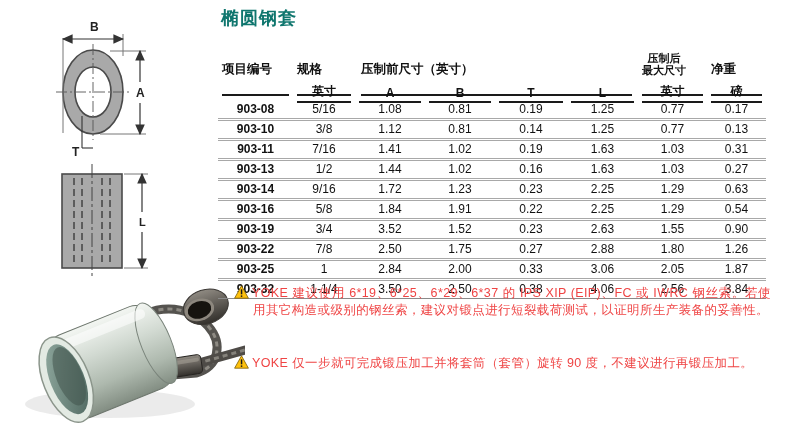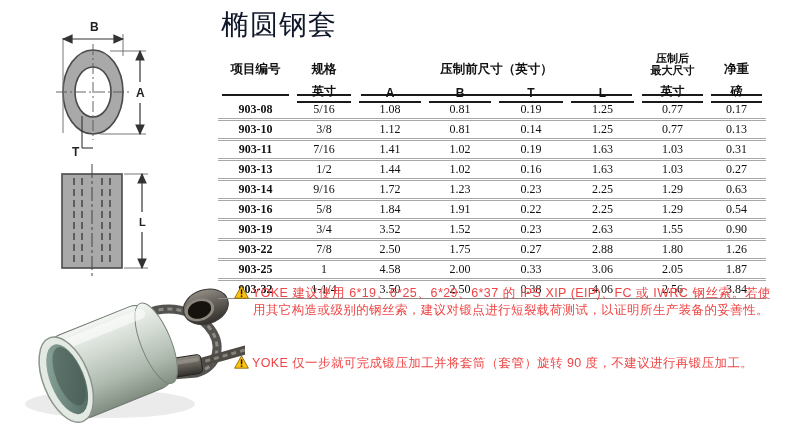--- a/index.html
+++ b/index.html
@@ -3,45 +3,45 @@
 <meta charset="utf-8">
 <style>
   html,body{margin:0;padding:0;}
   body{
     width:810px;height:430px;position:relative;overflow:hidden;
     background:#ffffff;color:#1a1a1a;
     font-family:"Liberation Sans","DejaVu Sans",sans-serif;
   }
   .page-title{
     position:absolute;left:221px;top:6px;
-    font-size:28px;font-weight:normal;color:#0f172a;letter-spacing:1px;
+    font-size:18px;font-weight:bold;color:#0f766e;letter-spacing:1px;
   }
   
   .drawing-oval{position:absolute;left:30px;top:16px;}
   .drawing-side{position:absolute;left:30px;top:162px;}
   .photo{position:absolute;left:10px;top:276px;}
   
   .spec-table{position:absolute;left:218px;top:53px;width:548px;font-size:12px;color:#111;}
   .trow{display:grid;grid-template-columns:75px 62px 70px 70px 72px 71px 69px 59px;}
   .grow{height:30px;}
   .grow .hcell{
-    display:flex;align-items:flex-end;justify-content:center;
+    display:flex;align-items:flex-end;justify-content:flex-start;
     border-bottom:2px solid #1a1a1a;margin:0 4px;padding-bottom:18px;
     font-weight:bold;font-size:12.5px;line-height:13px;text-align:center;
   }
   .grow .hcell.small{font-size:11px;line-height:11.5px;}
   .grow .hcell.span4{grid-column:3 / 7;margin:0 6px;}
   .srow{height:18px;}
   .srow .hcell{
     display:flex;align-items:flex-end;justify-content:center;
     border-bottom:2px solid #1a1a1a;margin:0 4px;padding-bottom:1px;
     font-weight:bold;font-size:12px;
   }
   .srow .hcell.noline{border-bottom:none;}
-  .drow{border-bottom:3px double #a8a8a8;font-family:Liberation Serif, serif;}
+  .drow{border-bottom:3px double #a8a8a8;}
   .drow:last-child{border-bottom:1.5px solid #8a8a8a;}
   .drow .cell{height:17px;line-height:17px;text-align:center;white-space:nowrap;}
   .drow .cell.item{font-weight:bold;}
   
   .note{
     position:absolute;left:234px;width:537px;
     font-size:12.5px;line-height:17px;color:#ef4444;letter-spacing:0.4px;
     text-align:justify;
   }
   .note-1{top:285px;}
@@ -259,21 +259,21 @@
     <div class="cell">1.75</div>
     <div class="cell">0.27</div>
     <div class="cell">2.88</div>
     <div class="cell">1.80</div>
     <div class="cell">1.26</div>
   </div>
 
   <div class="trow drow">
     <div class="cell item">903-25</div>
     <div class="cell">1</div>
-    <div class="cell">4.58</div>
+    <div class="cell">2.84</div>
     <div class="cell">2.00</div>
     <div class="cell">0.33</div>
     <div class="cell">3.06</div>
     <div class="cell">2.05</div>
     <div class="cell">1.87</div>
   </div>
 
   <div class="trow drow">
     <div class="cell item">903-32</div>
     <div class="cell">1-1/4</div>

